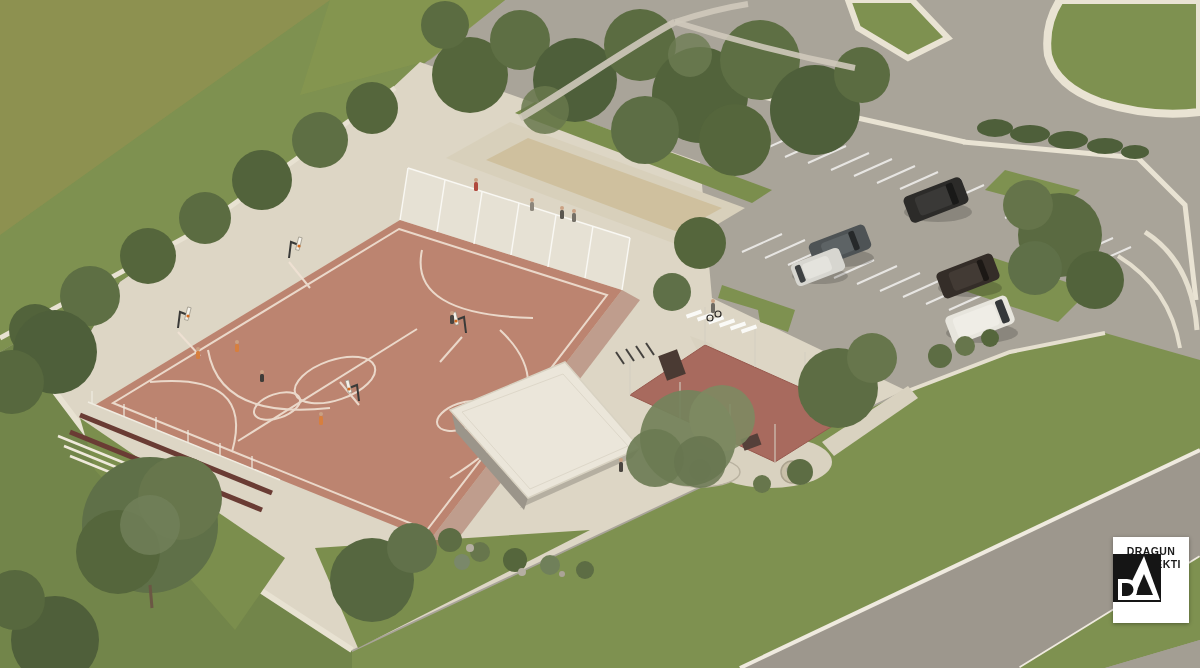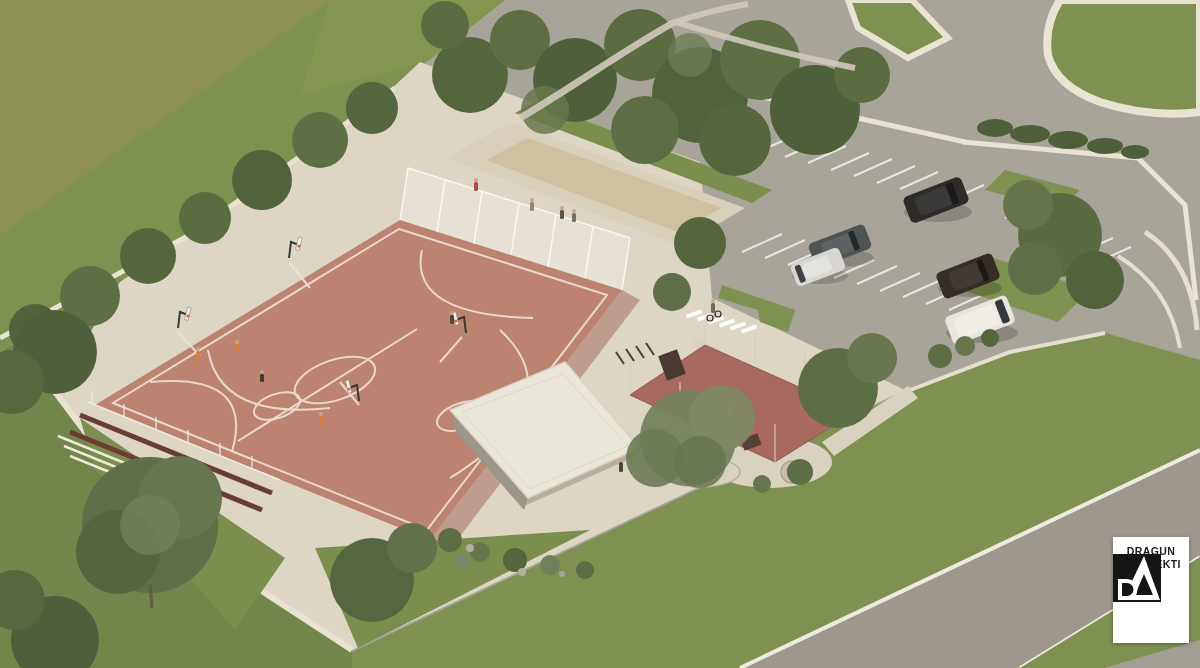--- a/index.html
+++ b/index.html
@@ -1,18 +1,18 @@
 <!DOCTYPE html>
 <html><head>
 <meta charset="utf-8">
 <style>
   html,body{margin:0;padding:0;background:#a9a499;}
   .stage{position:relative;width:1200px;height:668px;overflow:hidden;font-family:"Liberation Sans",sans-serif;}
   .stage svg{position:absolute;left:0;top:0;display:block;}
-  .logo-card{position:absolute;left:1113px;top:537px;width:76px;height:106px;background:#ffffff;
+  .logo-card{position:absolute;left:1113px;top:537px;width:76px;height:86px;background:#ffffff;
     box-shadow:0 1px 4px rgba(0,0,0,.35);display:flex;flex-direction:column;align-items:center;}
   .logo-square{margin-top:17px;width:48px;height:48px;}
   .logo-text{margin-top:8px;text-align:center;line-height:13px;font-size:10.5px;font-weight:600;
     letter-spacing:.4px;color:#1b1b1b;white-space:nowrap;}
 </style>
 </head>
 <body>
 
 <div class="stage">
 <svg width="1200" height="668" viewBox="0 0 1200 668">

